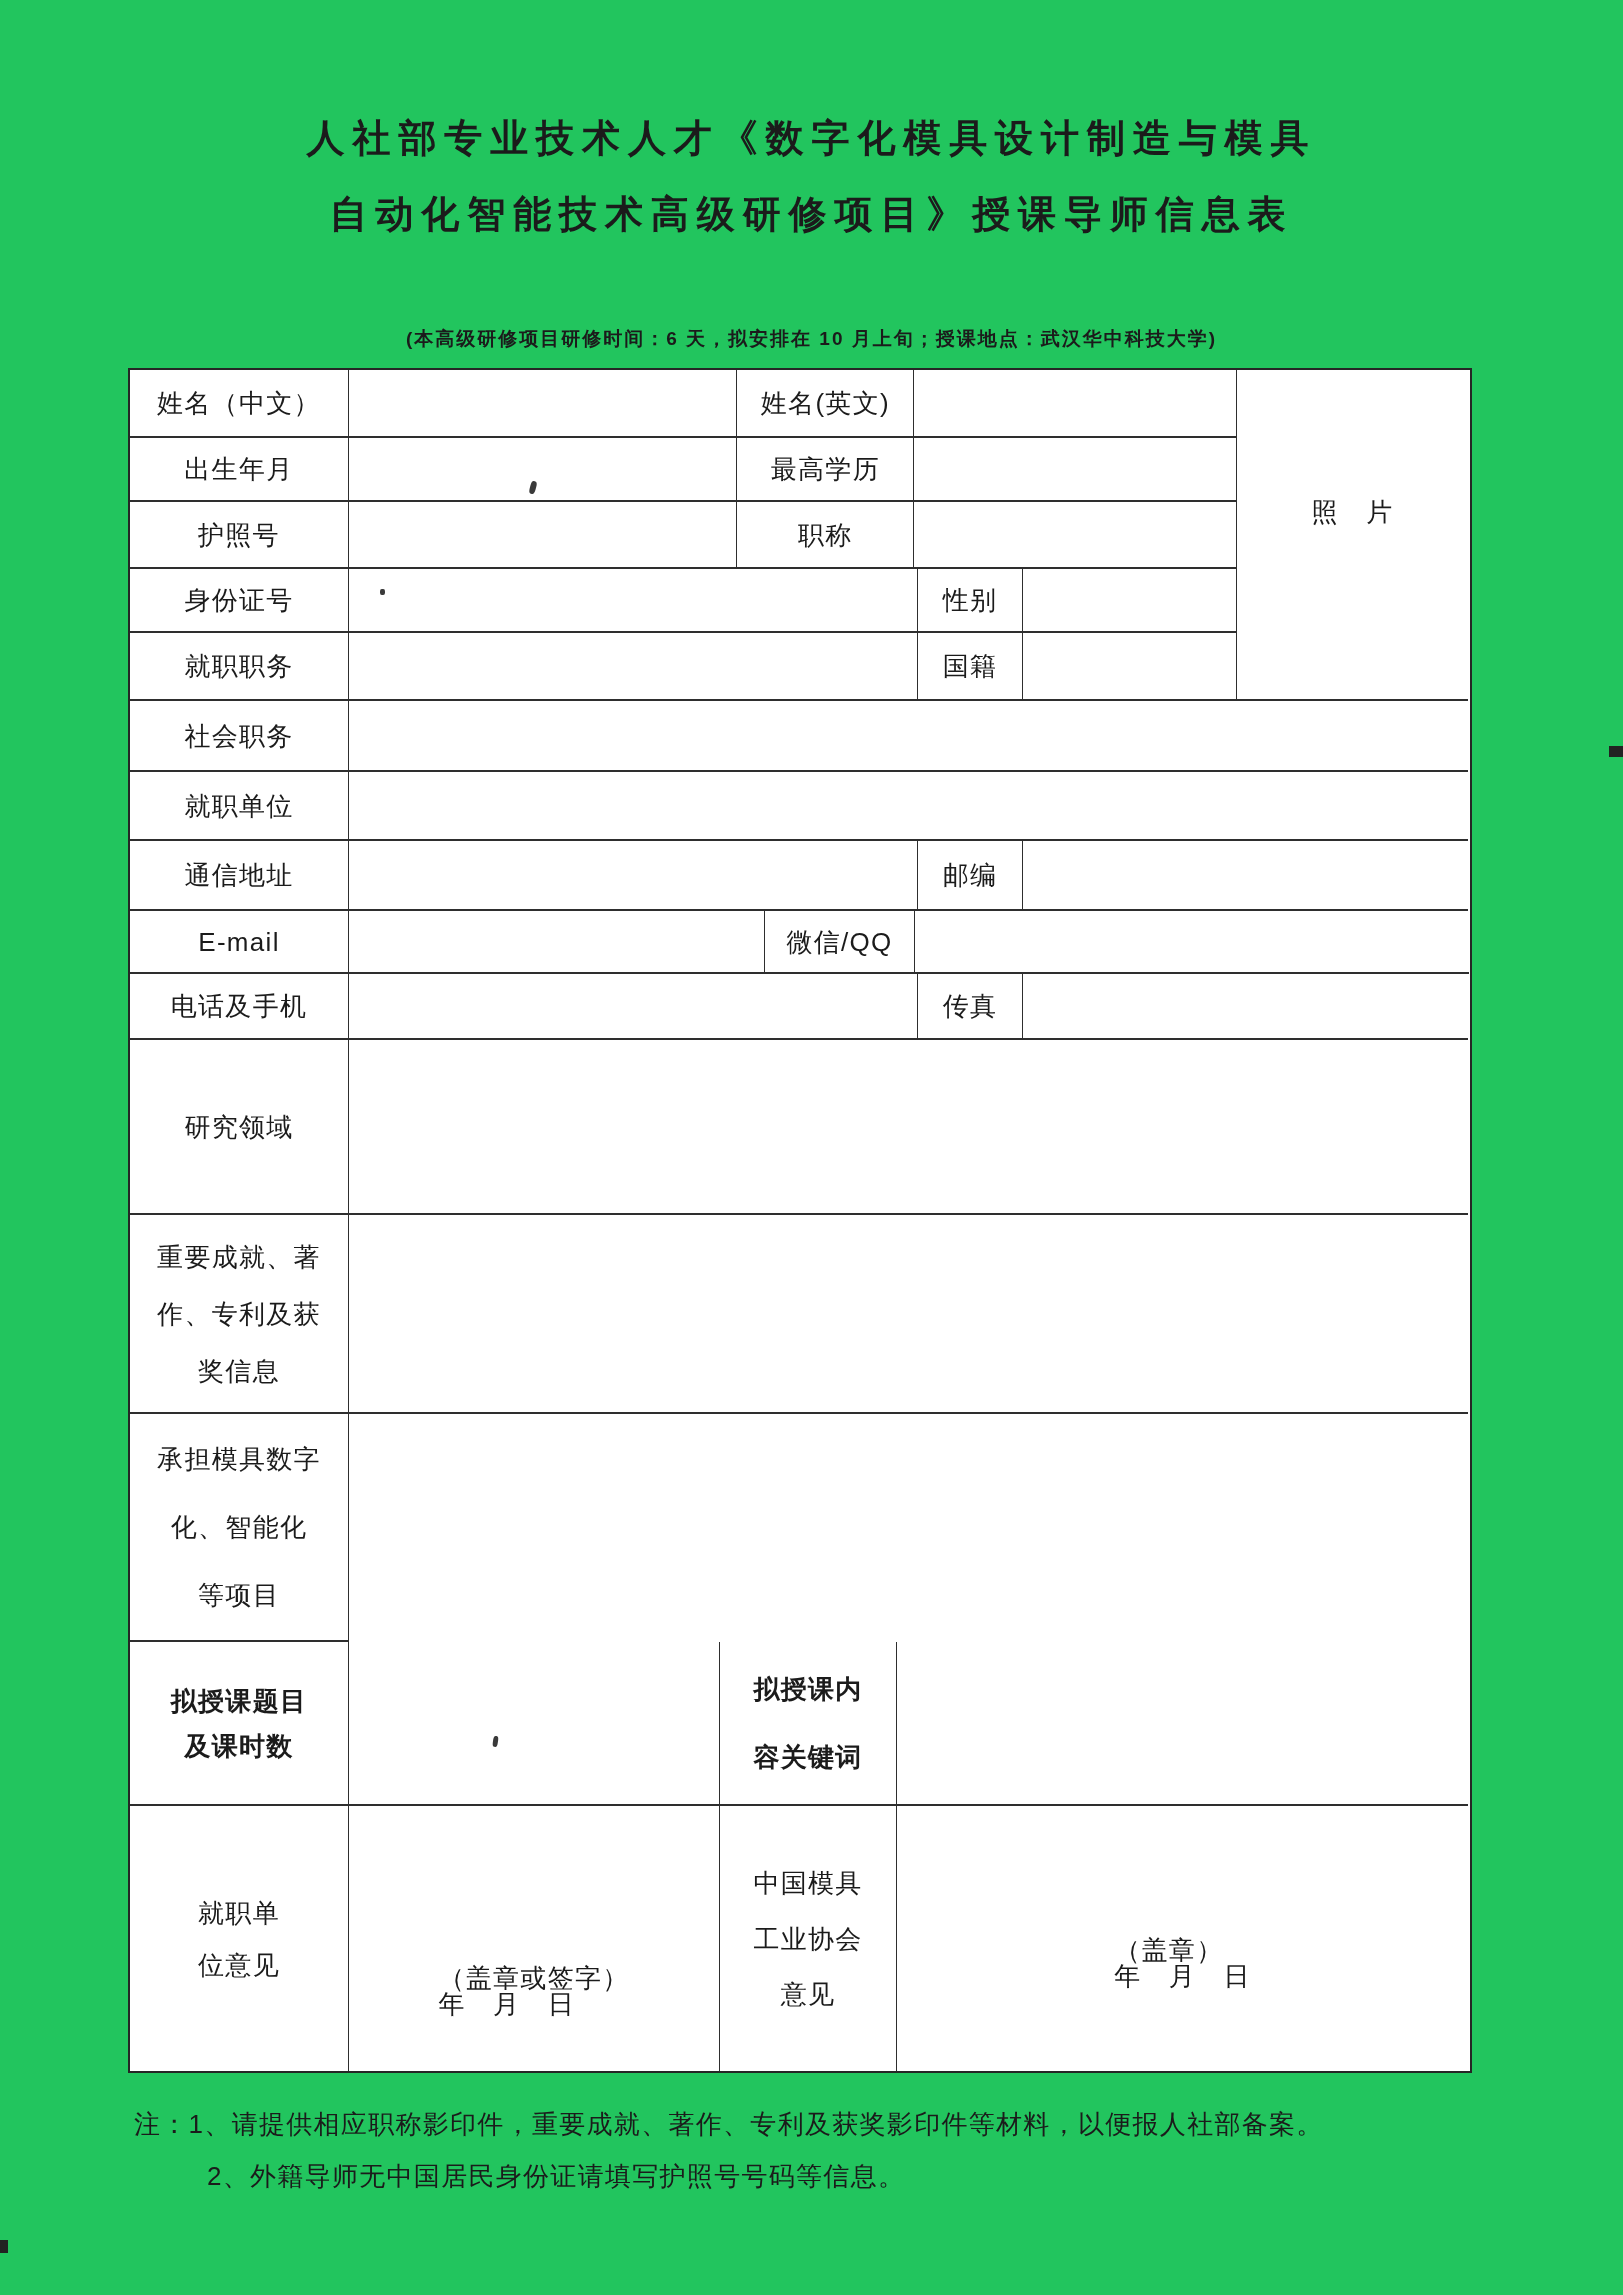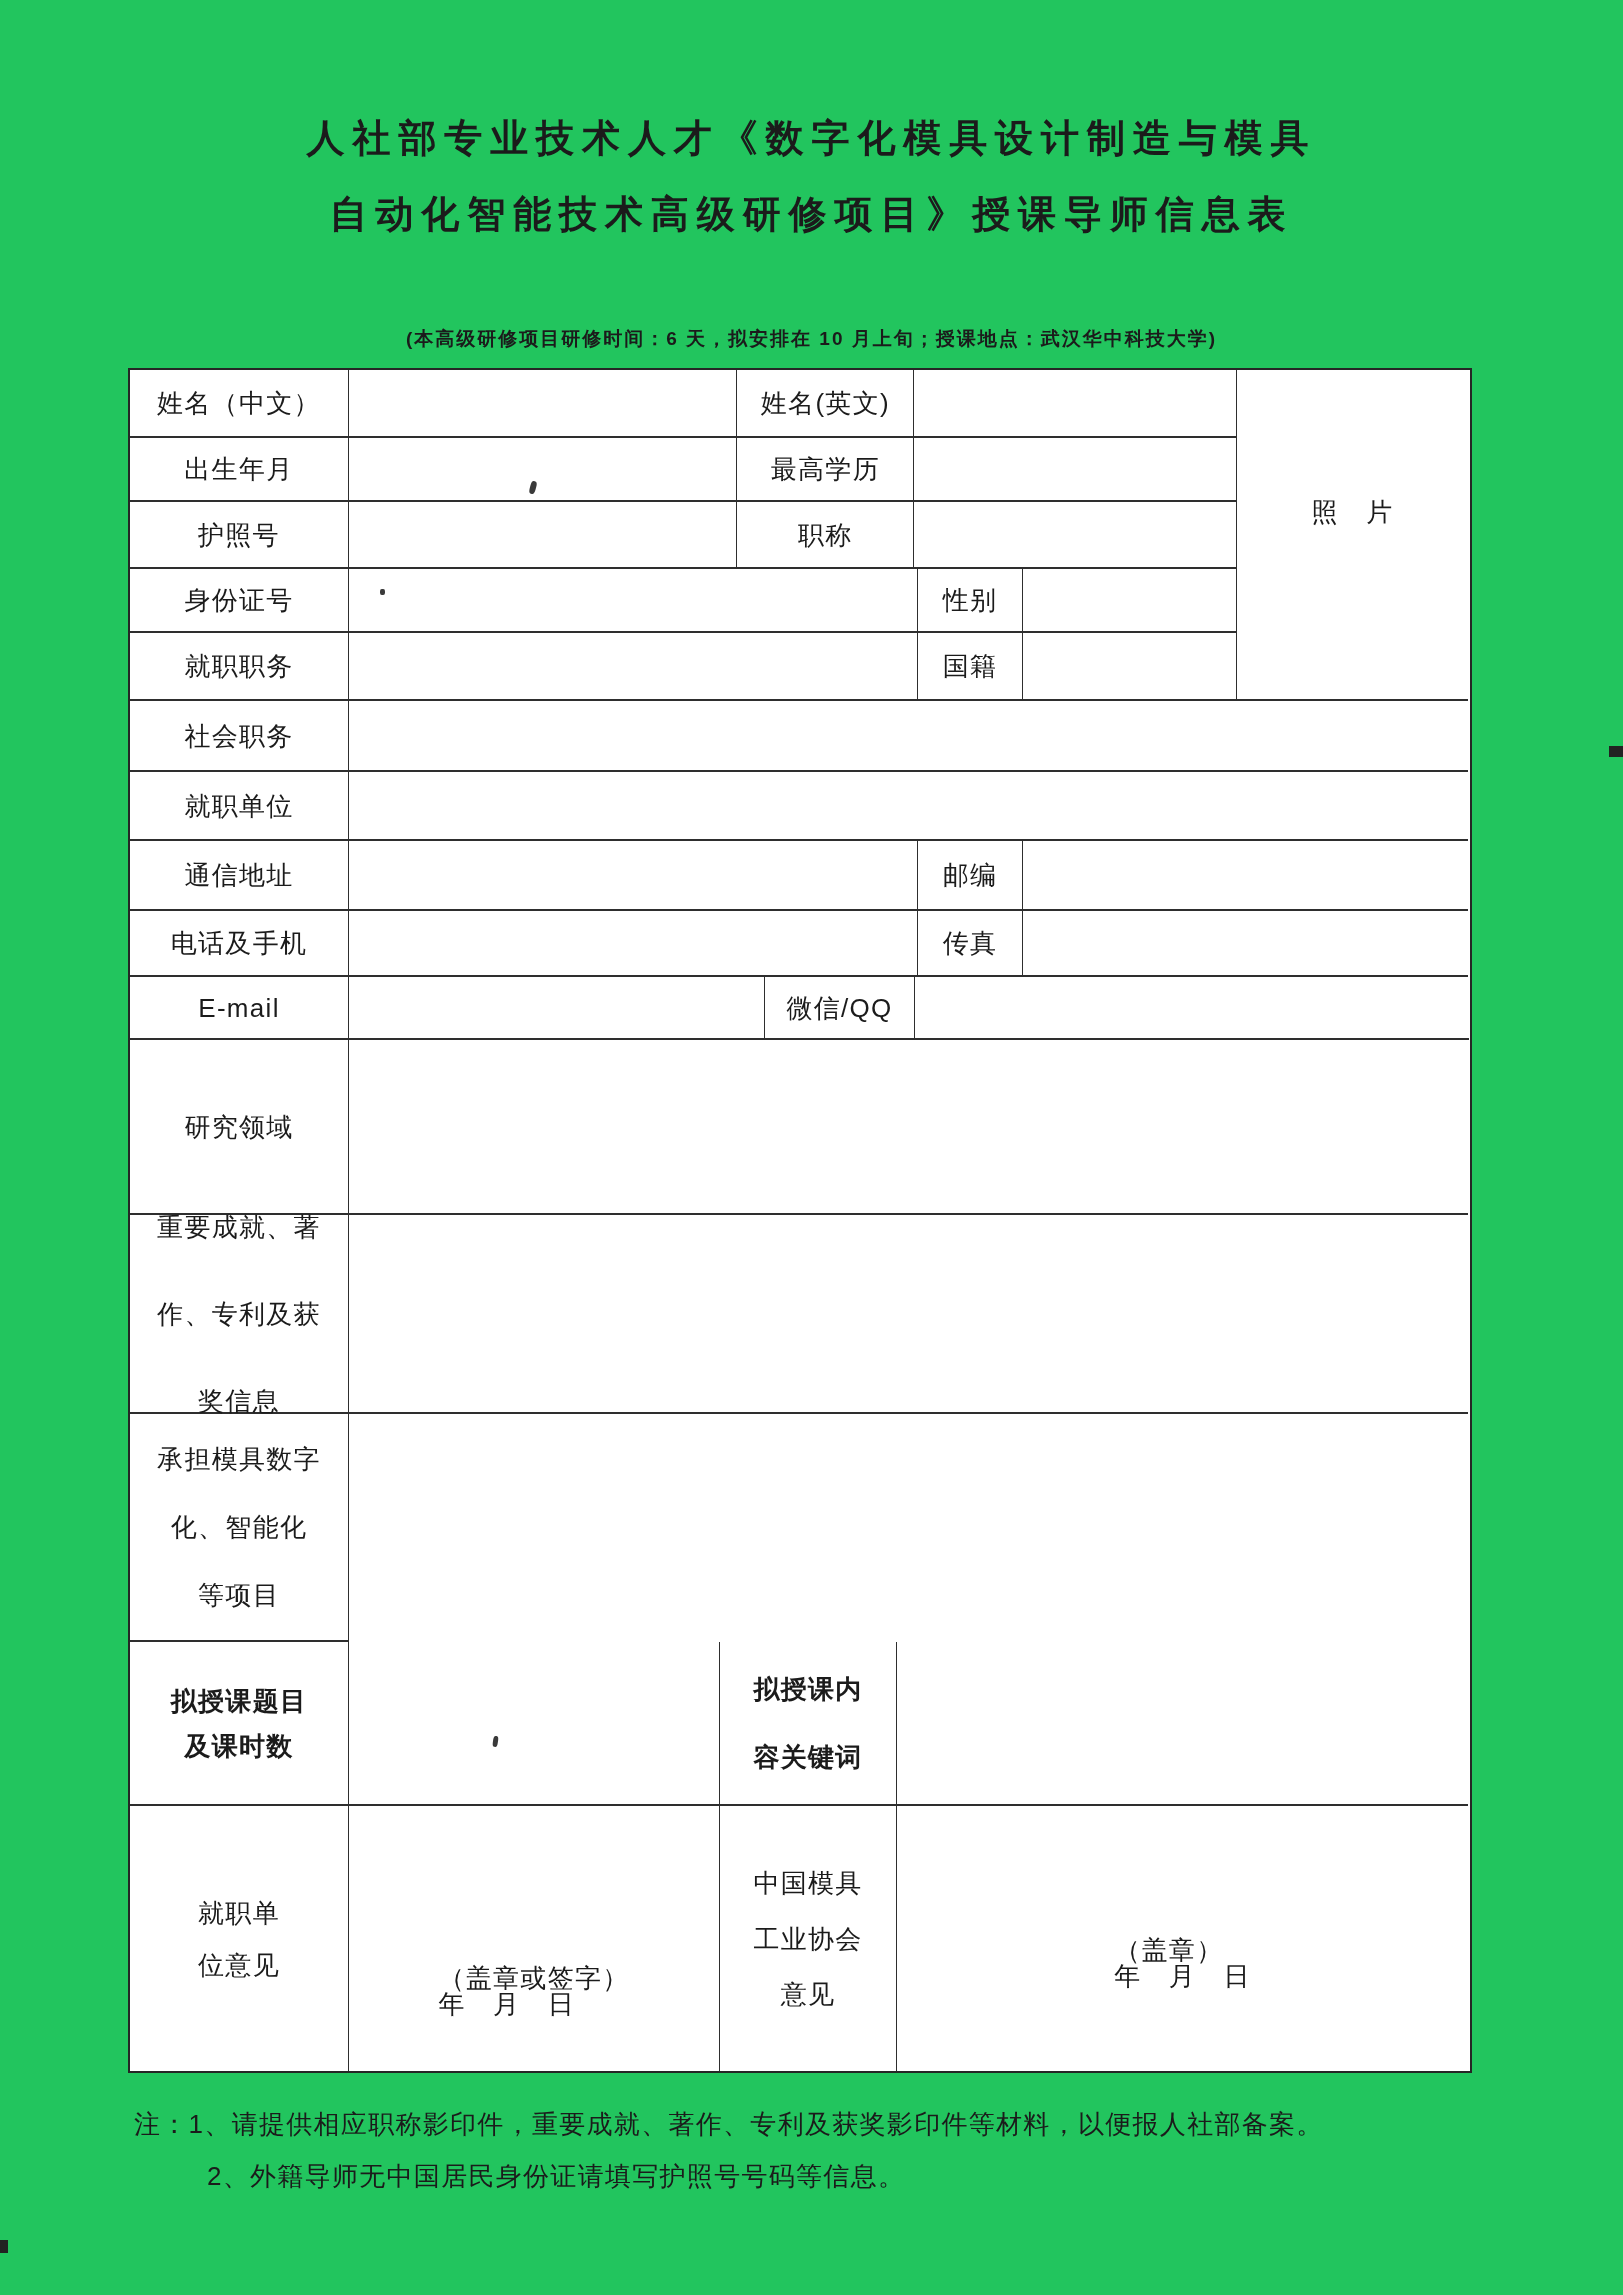--- a/index.html
+++ b/index.html
@@ -38,21 +38,21 @@
   .rstack{display:flex;flex-direction:column;width:1119px;}
   .c{
     box-sizing:border-box;
     border-right:1.3px solid var(--ln);
     border-bottom:2px solid var(--ln);
     display:flex;align-items:center;justify-content:center;
     font-size:26px;letter-spacing:1.3px;line-height:1;
     overflow:visible;
   }
   .ml{flex-direction:column;}
-  .g40{gap:26px}.g45{gap:29.5px}.g55{gap:19px}.g60{gap:61px}.g64{gap:42px}
+  .g40{gap:26px}.g45{gap:29.5px}.g55{gap:19px}.g60{gap:31px}.g64{gap:42px}
   .bold{font-weight:bold;}
   .nbr{border-right:none;}
   .nbb{border-bottom:none;}
   .dy37{transform:translateY(24px);}
   .dy80{transform:translateY(52px);}
   .dyn35{transform:translateY(-23px);}
   
   .w335{width:219px}.w594{width:389px}.w270{width:177px}.w493{width:323px}
   .w870{width:569px}.w160{width:105px}.w327{width:214px}.w680{width:445px}
   .w635{width:416px}.w229{width:150px}.w846{width:554px}.w1710{width:1119px}
@@ -140,31 +140,31 @@
     </div>
 
     <div class="row">
       <div class="c w335 h107">通信地址</div>
       <div class="c w870 h107"></div>
       <div class="c w160 h107">邮编</div>
       <div class="c w680 h107 nbr"></div>
     </div>
 
     <div class="row">
+      <div class="c w335 h97">E-mail</div>
+      <div class="c w635 h97"></div>
+      <div class="c w229 h97">微信/QQ</div>
+      <div class="c w846 h97 nbr"></div>
+    </div>
+
+    <div class="row">
       <div class="c w335 h101">电话及手机</div>
       <div class="c w870 h101"></div>
       <div class="c w160 h101">传真</div>
       <div class="c w680 h101 nbr"></div>
-    </div>
-
-    <div class="row">
-      <div class="c w335 h97">E-mail</div>
-      <div class="c w635 h97"></div>
-      <div class="c w229 h97">微信/QQ</div>
-      <div class="c w846 h97 nbr"></div>
     </div>
 
     <div class="row">
       <div class="c w335 h268">研究领域</div>
       <div class="c w1710 h268 nbr"></div>
     </div>
 
     <div class="row">
       <div class="c w335 h304 ml g60">
         <div>重要成就、著</div>

